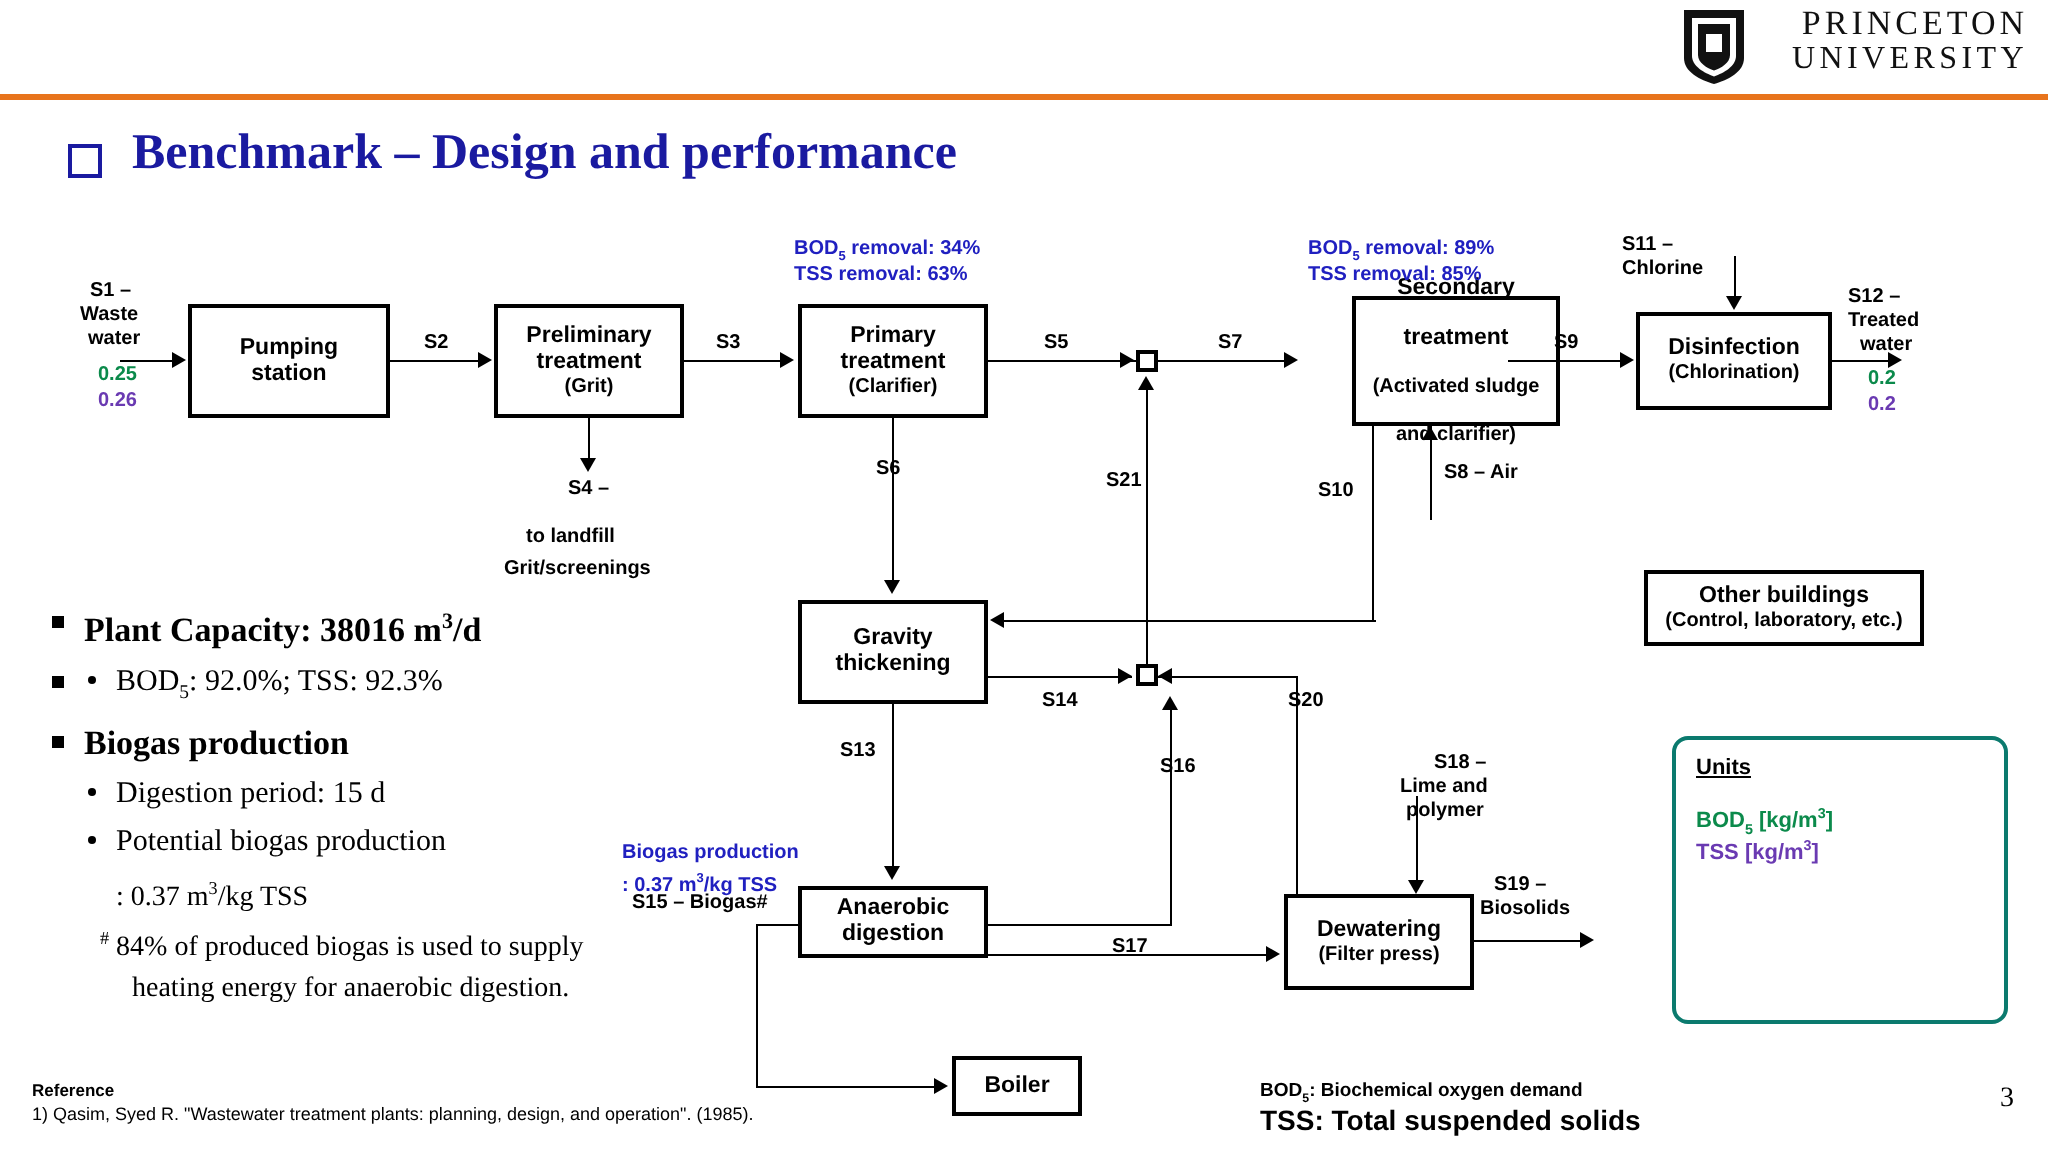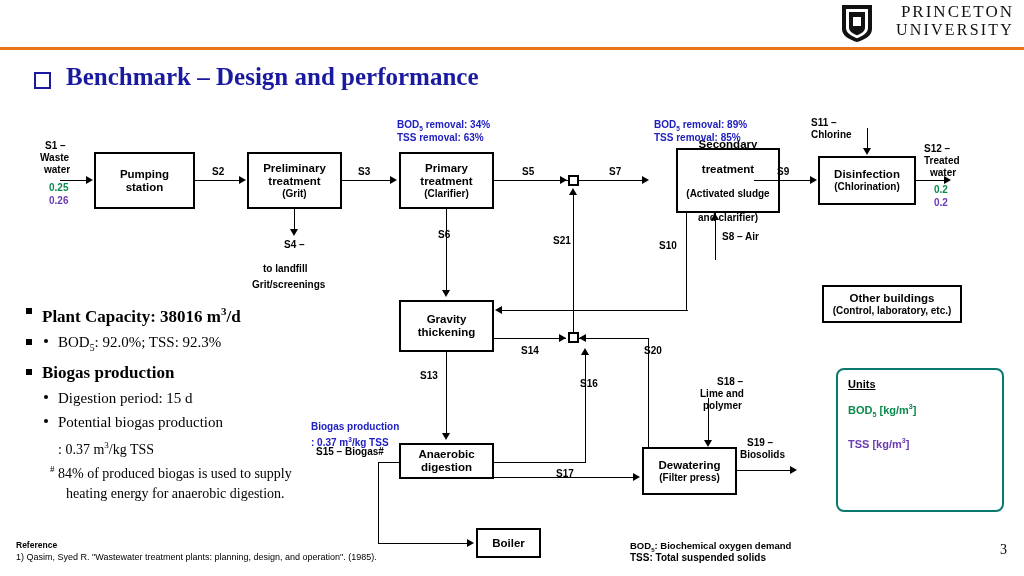--- a/index.html
+++ b/index.html
@@ -36,27 +36,27 @@
   .b2{font-size:15px;line-height:22px;margin:0 0 2px 0;padding-left:36px;position:relative;}
   .b2 .dot{position:absolute;left:22px;top:8px;width:4px;height:4px;border-radius:50%;background:#000;}
   .b3{font-size:14px;line-height:20px;padding-left:36px;margin:0;}
   .note{font-size:14px;line-height:20px;padding-left:28px;margin:0;}
   sup{font-size:0.65em;vertical-align:super;}
   sub{font-size:0.65em;vertical-align:sub;}
 
   #units-box{position:absolute;left:836px;top:368px;width:168px;height:144px;border:2px solid #0b7a6e;border-radius:8px;background:#fff;box-sizing:border-box;}
   #units-title{position:absolute;left:848px;top:378px;font-family:"Liberation Sans",sans-serif;font-size:11px;font-weight:bold;color:#000;text-decoration:underline;}
   #units-l1{position:absolute;left:848px;top:403px;font-family:"Liberation Sans",sans-serif;font-size:11px;font-weight:bold;color:#0b8a4b;}
-  #units-l2{position:absolute;left:848px;top:419px;font-family:"Liberation Sans",sans-serif;font-size:11px;font-weight:bold;color:#6a3ab2;margin-top:18px;}
+  #units-l2{position:absolute;left:848px;top:419px;font-family:"Liberation Sans",sans-serif;font-size:11px;font-weight:bold;color:#6a3ab2;}
 
   #ref-title{position:absolute;left:16px;top:540px;font-family:"Liberation Sans",sans-serif;font-size:8.5px;font-weight:bold;color:#000;}
   #ref-body{position:absolute;left:16px;top:552px;font-family:"Liberation Sans",sans-serif;font-size:9px;color:#000;}
   #pageno{position:absolute;left:1000px;top:542px;font-family:"Liberation Serif",serif;font-size:14px;color:#000;}
   #footnote1{position:absolute;left:630px;top:540px;font-family:"Liberation Sans",sans-serif;font-size:9.5px;font-weight:bold;color:#000;}
-  #footnote2{position:absolute;left:630px;top:552px;font-family:"Liberation Sans",sans-serif;font-size:10px;font-weight:bold;color:#000;}
+  #footnote2{position:absolute;left:630px;top:552px;font-family:"Liberation Sans",sans-serif;font-size:14px;font-weight:bold;color:#000;}
 </style>
 </head>
 <body>
 
 <div id="topbar"></div>
 <div id="orange-rule"></div>
 <svg id="shield" viewBox="0 0 34 40">
   <path d="M2 2 H32 V26 C32 33 24 37 17 39 C10 37 2 33 2 26 Z" fill="#111"></path>
   <path d="M6 6 H28 V25 C28 30 22 33.5 17 35.2 C12 33.5 6 30 6 25 Z" fill="#fff"></path>
   <path d="M9 9 H25 V24.5 C25 28.5 20.5 31 17 32.3 C13.5 31 9 28.5 9 24.5 Z" fill="#111"></path>

